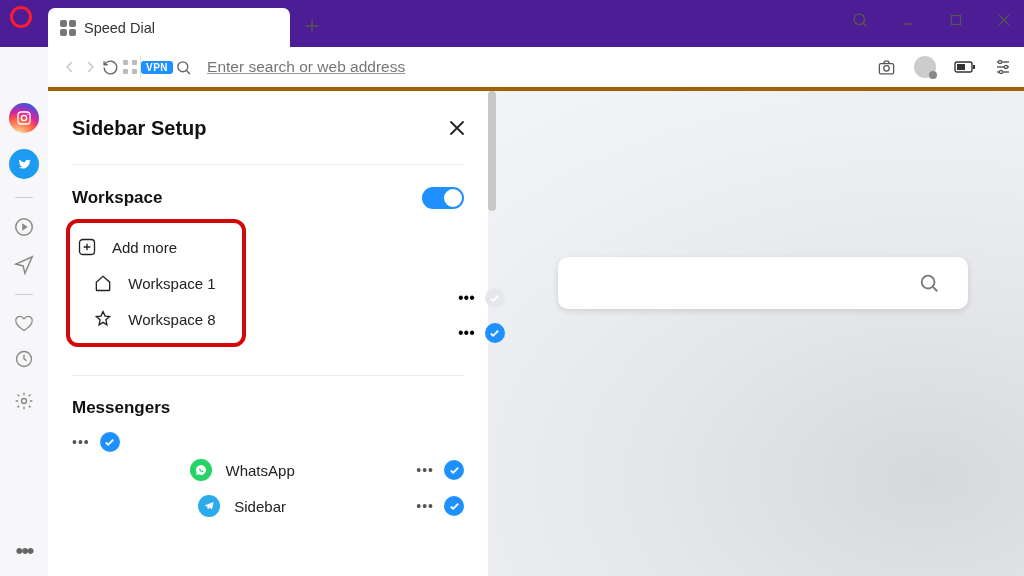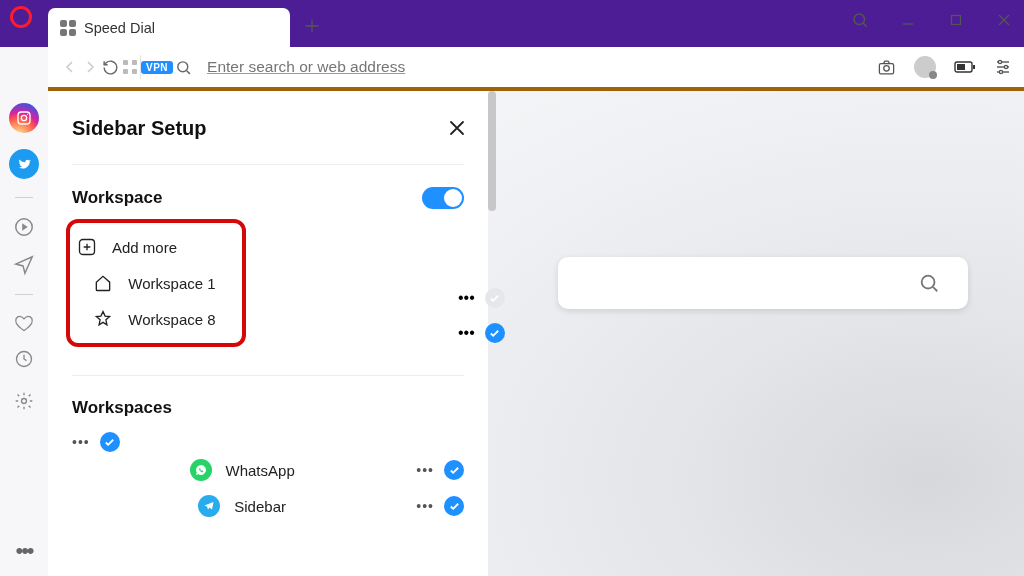--- a/index.html
+++ b/index.html
@@ -330,21 +330,21 @@
       <span class="check-badge check-on">
           <svg width="11" height="11" viewBox="0 0 12 12">
             <path d="M2 6l2.5 2.5L10 3" fill="none" stroke="#fff" stroke-width="2"></path>
           </svg>
         </span>
     </div>
 
     <div class="hr" style="margin-top:28px;"></div>
 
     <div class="section-hd" style="margin-bottom:14px;">
-      <span>Workspaces</span>
+      <span>Messengers</span>
     </div>
 
     <div class="item-row">
       <span class="more">•••</span>
       <span class="check-badge check-on">
           <svg width="11" height="11" viewBox="0 0 12 12">
             <path d="M2 6l2.5 2.5L10 3" fill="none" stroke="#fff" stroke-width="2"></path>
           </svg>
         </span>
     </div>

